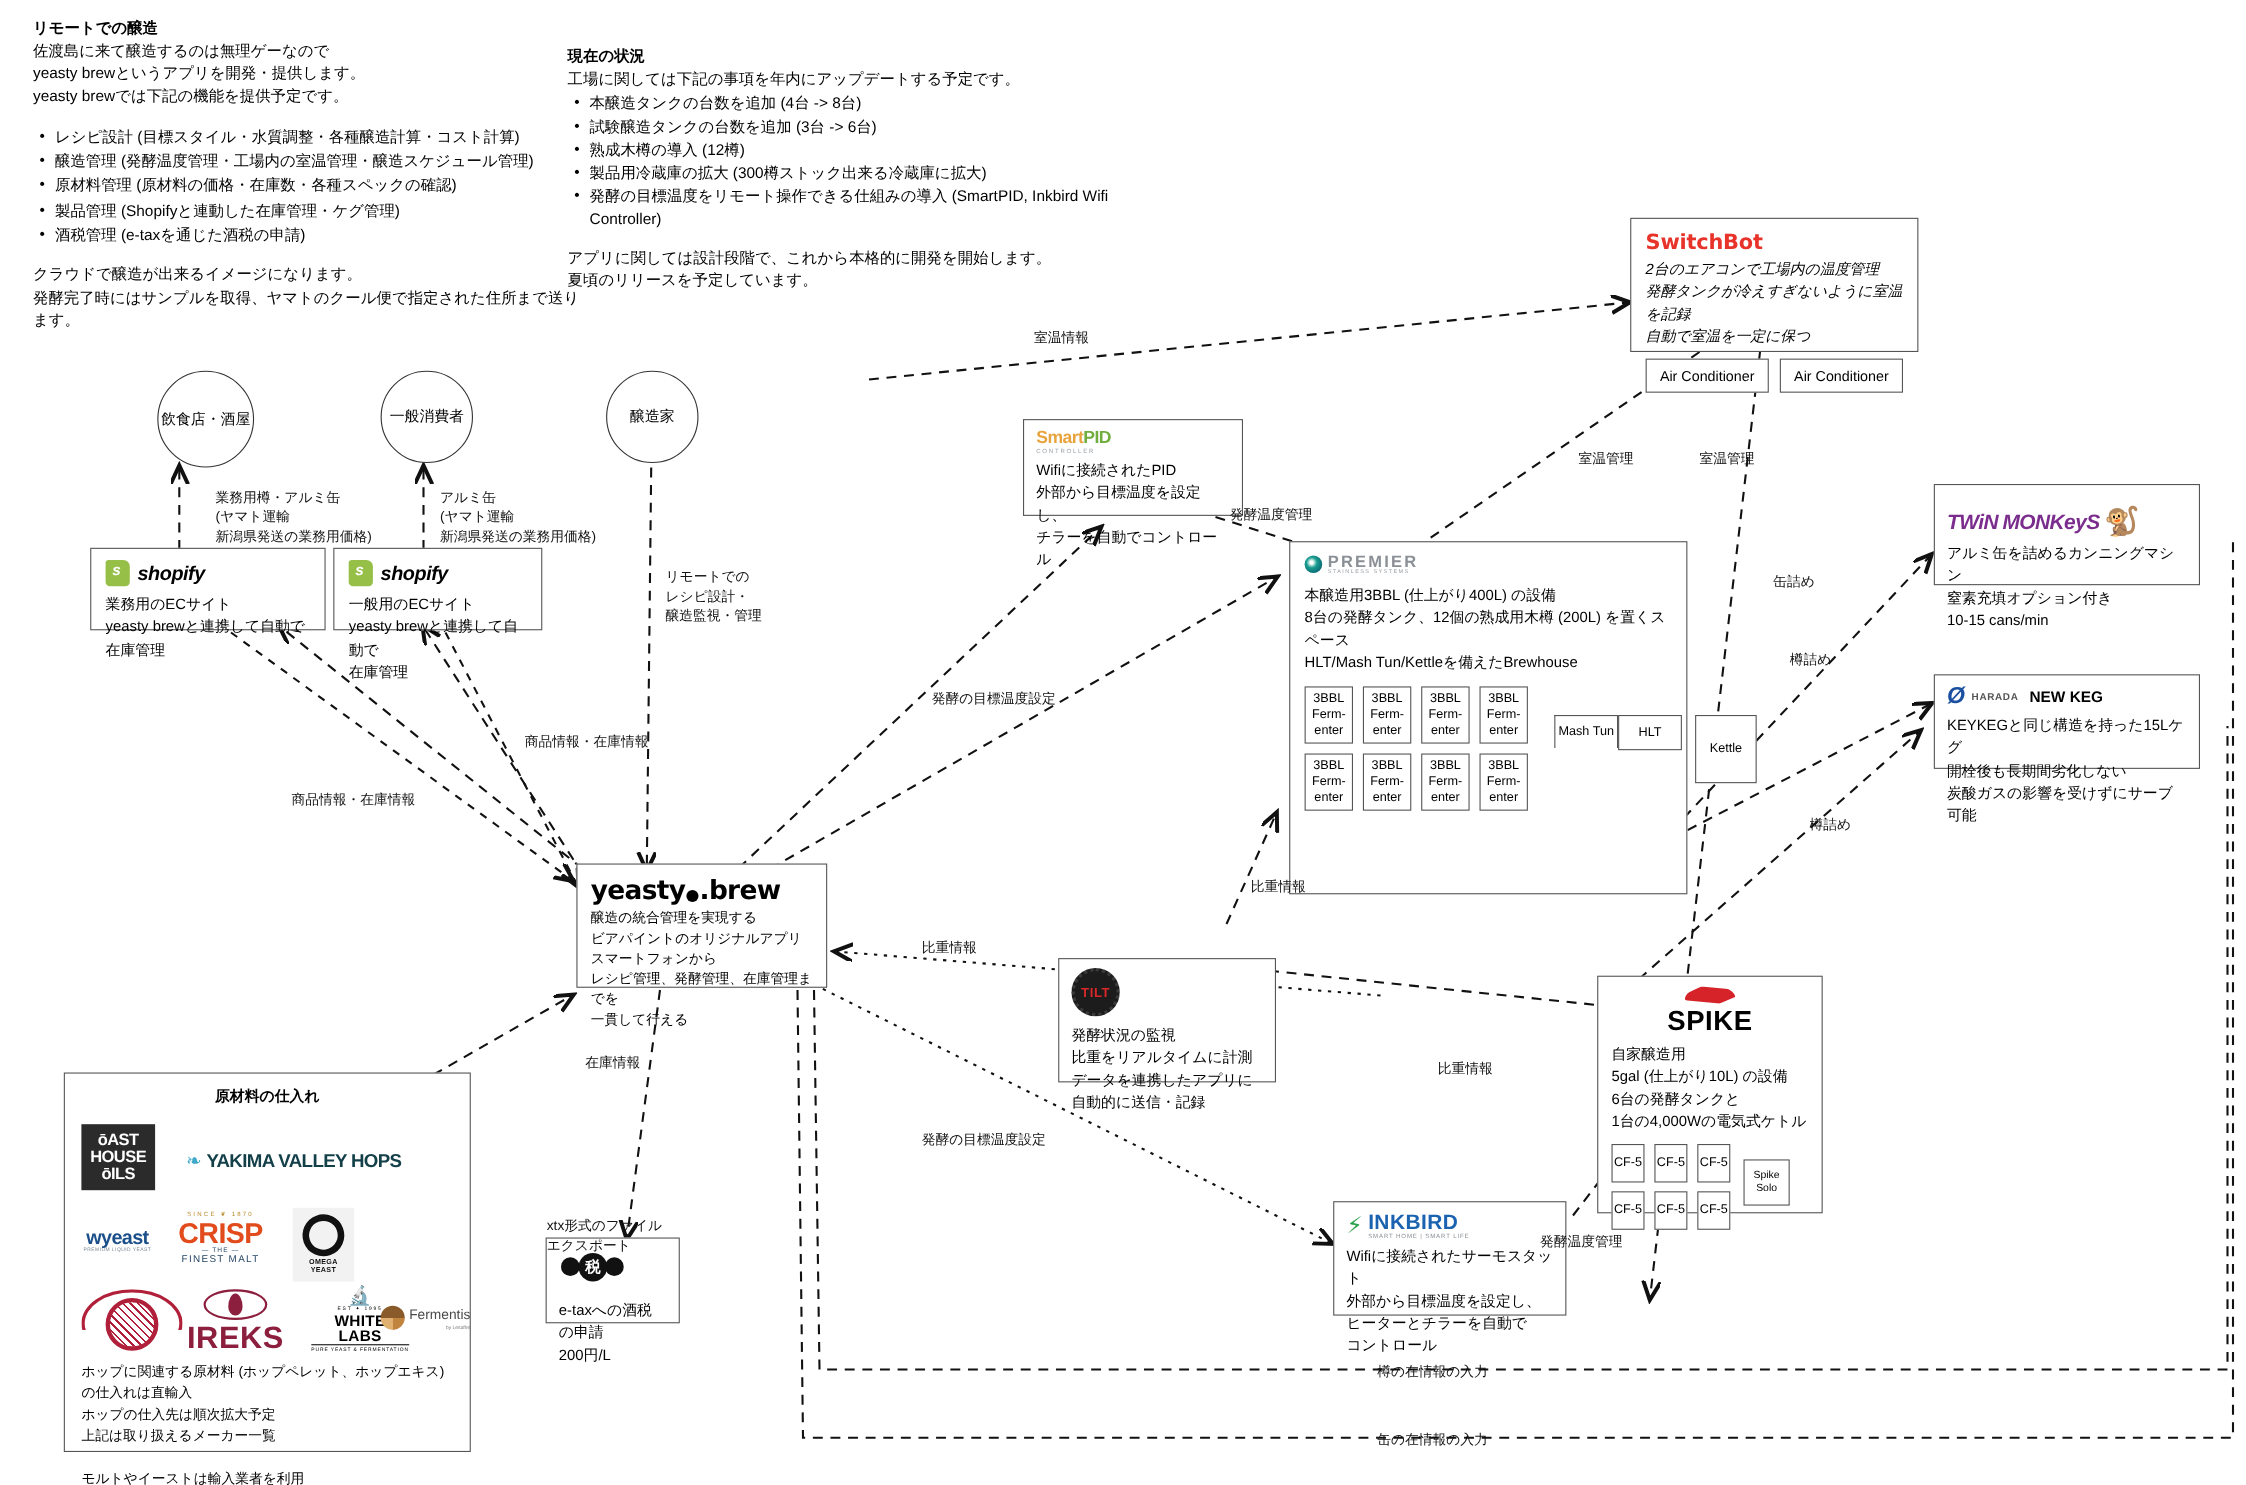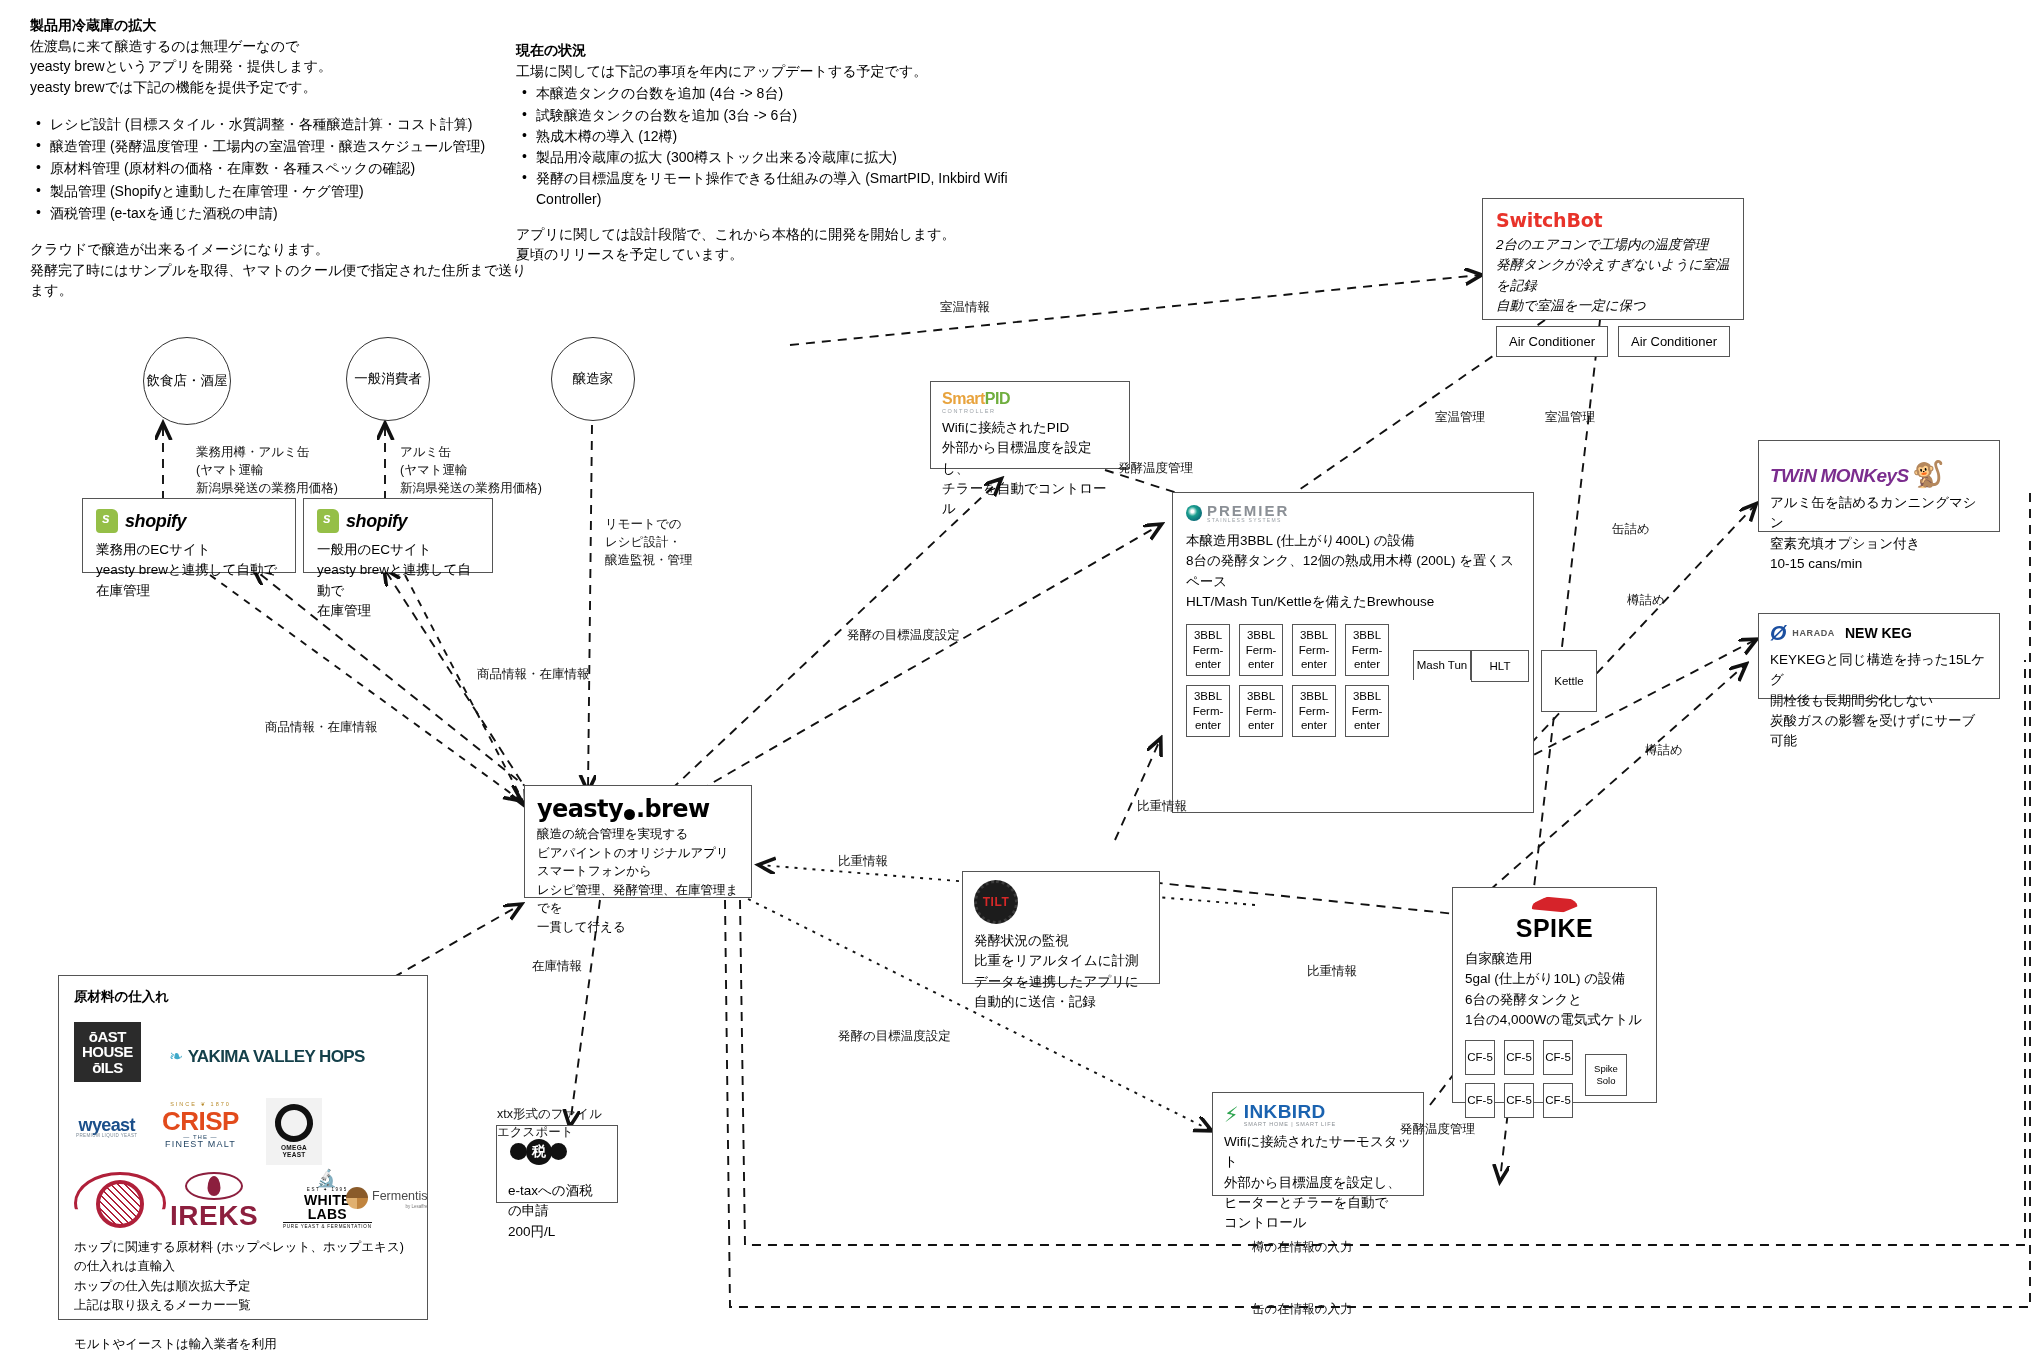--- a/index.html
+++ b/index.html
@@ -187,21 +187,21 @@
 
     <g fill="none" stroke="#111" stroke-width="1.9" stroke-dasharray="9,7">
 
       <path d="M740,900 L745,1245 L2025,1245 L2025,660"></path>
 
       <path d="M725,900 L730,1307 L2030,1307 L2030,490"></path>
     </g>
   </svg>
 
   <div class="abs" style="left:30px;top:17px;width:510px;">
-    <div class="hdr-title">製品用冷蔵庫の拡大</div>
+    <div class="hdr-title">リモートでの醸造</div>
     <div class="hdr-body">佐渡島に来て醸造するのは無理ゲーなので
 yeasty brewというアプリを開発・提供します。
 yeasty brewでは下記の機能を提供予定です。</div>
     <ul class="hdr-list">
       <li>レシピ設計 (目標スタイル・水質調整・各種醸造計算・コスト計算)</li>
       <li>醸造管理 (発酵温度管理・工場内の室温管理・醸造スケジュール管理)</li>
       <li>原材料管理 (原材料の価格・在庫数・各種スペックの確認)</li>
       <li>製品管理 (Shopifyと連動した在庫管理・ケグ管理)</li>
       <li>酒税管理 (e-taxを通じた酒税の申請)</li>
     </ul>
@@ -419,21 +419,21 @@
         <span class="p" style="left:1px;top:7px;"></span>
         <span class="p" style="left:41px;top:7px;"></span>
         <span class="c">税</span>
       </div>
     </div>
     <div class="b-body">e-taxへの酒税の申請
 200円/L</div>
   </div>
 
   <div class="box" style="left:58px;top:975px;width:370px;height:345px;padding:12px 15px;">
-    <div style="font-weight:bold;font-size:13.5px;">原材料の仕入れ</div>
+    <div style="font-weight:bold;font-size:13.5px;text-align:center;">原材料の仕入れ</div>
 
     <div class="wall">
       <div class="w-item" style="left:0px;top:8px;">
         <div class="oast">ōAST<br>HOUSE<br>ōILS</div>
       </div>
       <div class="w-item" style="left:95px;top:32px;">
         <div class="yvh"><span class="lf">❧</span>YAKIMA VALLEY HOPS</div>
       </div>
       <div class="w-item" style="left:2px;top:102px;">
         <div class="wyeast">wyeast<small>PREMIUM LIQUID YEAST</small></div>

